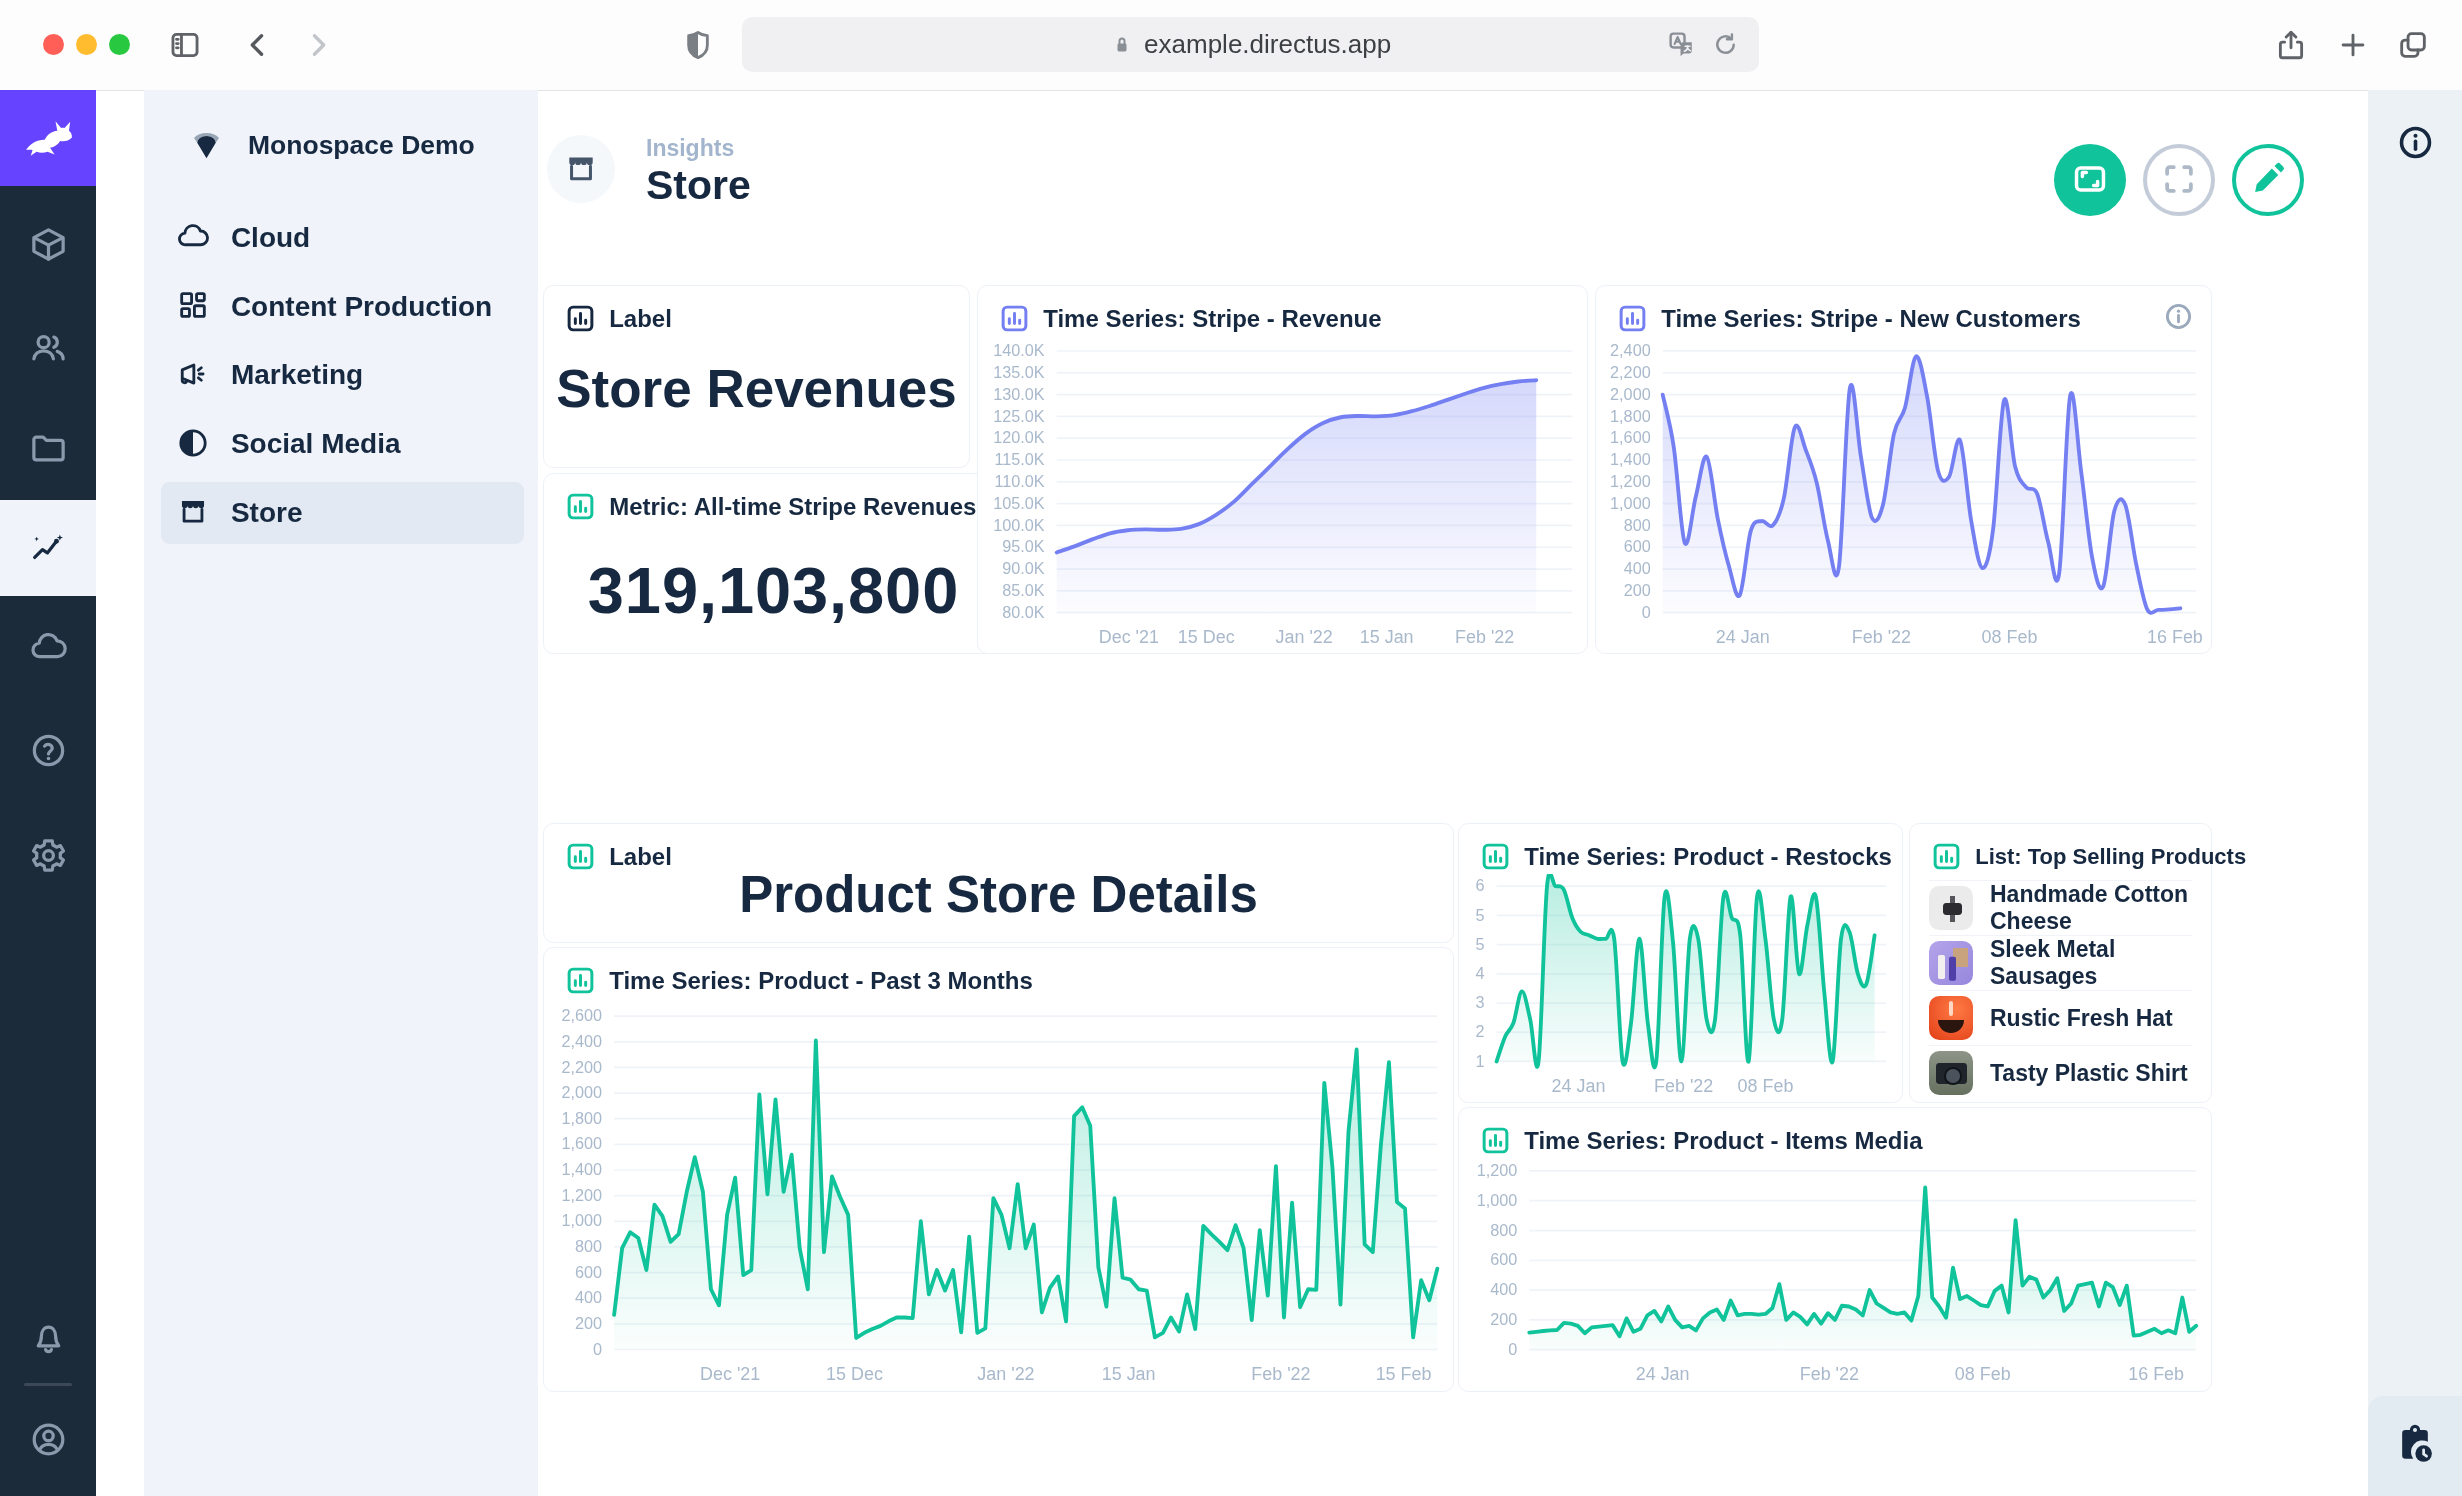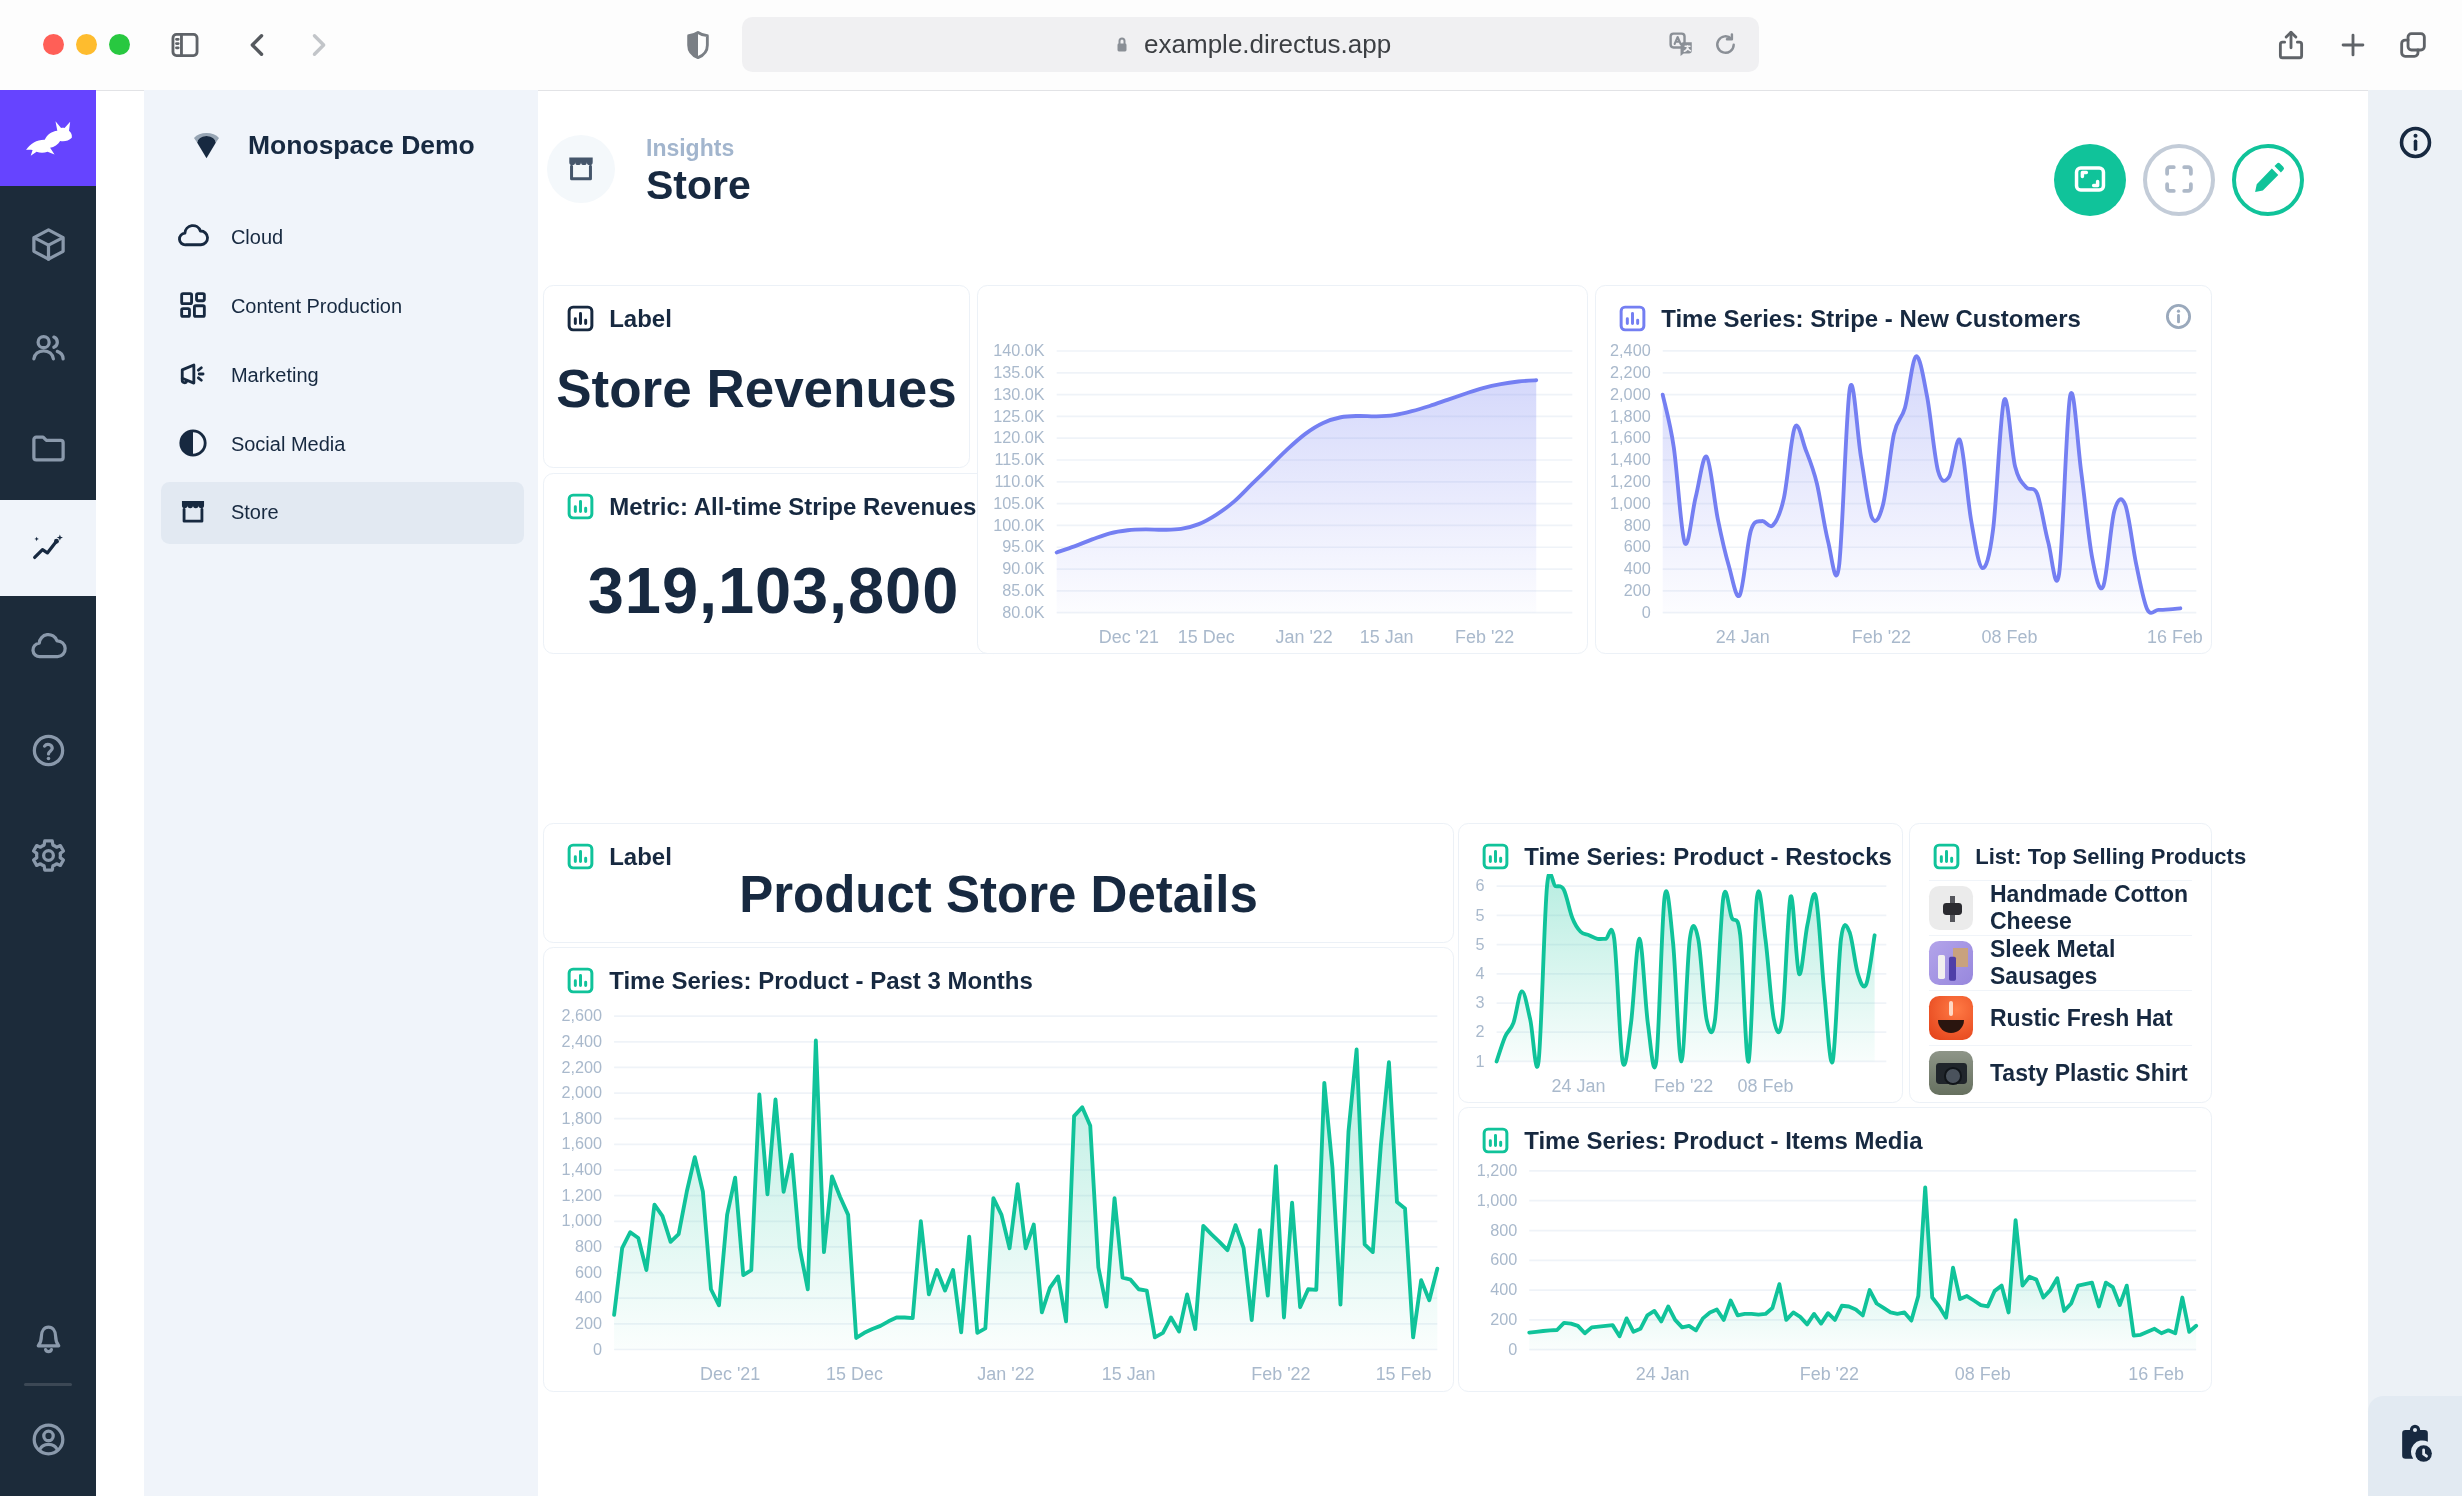--- a/index.html
+++ b/index.html
@@ -23,21 +23,21 @@
   .rail-item.active{background:#F0F4FA;color:#172940;}
   .rail-div{position:absolute;left:24px;width:48px;height:2.6px;background:rgba(255,255,255,0.14);border-radius:1.7px;}
   
   #sidebar{position:absolute;left:96px;top:90px;width:394px;height:1406px;background:#F0F4FA;margin-left:48px;}
   #project-row{display:flex;align-items:center;gap:22px;padding:34px 0 34px 43px;}
   #project-row svg{width:39px;height:39px;}
   #project-name{font-size:26.5px;font-weight:600;color:#172940;}
   .nav-item{display:flex;align-items:center;gap:20.5px;height:62px;margin:6.8px 13.7px 6.8px 17px;border-radius:8.5px;padding:0 15.4px;color:#172940;}
   .nav-item.active{background:#E2E9F2;}
   .nav-item svg{width:34px;height:34px;flex:0 0 34px;}
-  .nav-item .nav-label{font-size:20px;font-weight:400;}
+  .nav-item .nav-label{font-size:28px;font-weight:700;}
   
   #strip{position:absolute;left:2368px;top:90px;width:94px;height:1406px;background:#ECF1F6;}
   #strip-info{position:absolute;left:28px;top:32.5px;width:39px;height:39px;color:#172940;}
   #strip-info svg{width:100%;height:100%;}
   #strip-bottom{position:absolute;left:0;top:1306px;width:94px;height:100px;background:#E2EAF2;border-radius:15.4px 0 0 0;display:flex;align-items:center;justify-content:center;color:#172940;}
   #strip-bottom svg{width:44px;height:44px;}
   
   #page-badge{position:absolute;left:547px;top:135px;width:68px;height:68px;border-radius:50%;background:#F4F8FB;display:flex;align-items:center;justify-content:center;color:#45566B;}
   #page-badge svg{width:36px;height:36px;}
   #breadcrumb{position:absolute;left:646px;top:135px;font-size:23px;font-weight:600;color:#A2B5CD;}
@@ -308,20 +308,27 @@
       <span class="chart-icon" style="color:#10C39A"><svg viewBox="0 0 24 24" fill="none" stroke="currentColor" stroke-width="2" stroke-linecap="round" stroke-linejoin="round">
             <rect x="3.2" y="3.2" width="17.6" height="17.6" rx="3" stroke-width="2.3"></rect>
             <path d="M8 15.8v-3.6M12 15.8V8.2M16 15.8v-2.4" stroke-width="2.3"></path>
           </svg></span>
       <span class="chead-title">Metric: All-time Stripe Revenues</span>
     </div>
     <div class="metric-value" style="top:79px">319,103,800</div>
   </div>
 
   <div class="card" style="left:977px;top:285px;width:611px;height:369px">
+    <div class="card-head">
+      <span class="chart-icon" style="color:#747FF2"><svg viewBox="0 0 24 24" fill="none" stroke="currentColor" stroke-width="2" stroke-linecap="round" stroke-linejoin="round">
+            <rect x="3.2" y="3.2" width="17.6" height="17.6" rx="3" stroke-width="2.3"></rect>
+            <path d="M8 15.8v-3.6M12 15.8V8.2M16 15.8v-2.4" stroke-width="2.3"></path>
+          </svg></span>
+      <span class="chead-title">Time Series: Stripe - Revenue</span>
+    </div>
     <div class="chart" style="top:53px"><svg width="608" height="313" viewBox="0 0 711 366">
           <defs>
             <linearGradient id="grad0" x1="0" y1="0" x2="0" y2="1">
               <stop offset="0" stop-color="#747FF2" stop-opacity="0.30"></stop>
               <stop offset="1" stop-color="#747FF2" stop-opacity="0.02"></stop>
             </linearGradient>
           </defs>
           <line x1="92" y1="14.0" x2="695" y2="14.0" stroke="#EFF3F8" stroke-width="2"></line>
           <text x="78" y="20.0" text-anchor="end" class="tick">140.0K</text>
           <line x1="92" y1="39.5" x2="695" y2="39.5" stroke="#EFF3F8" stroke-width="2"></line>

